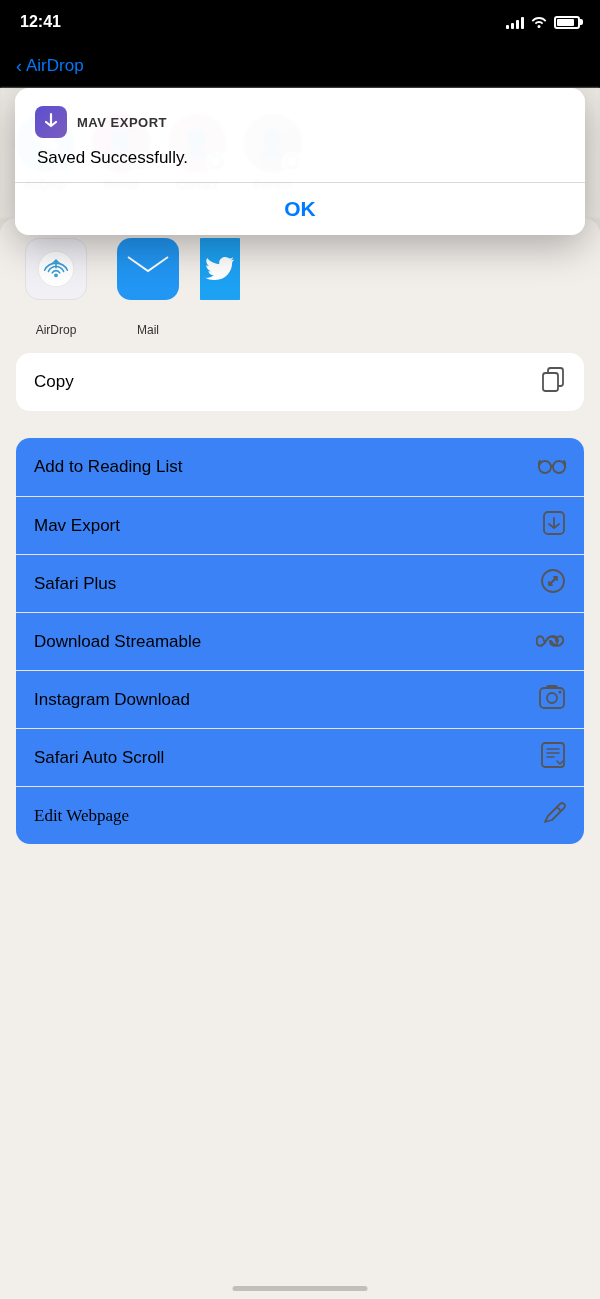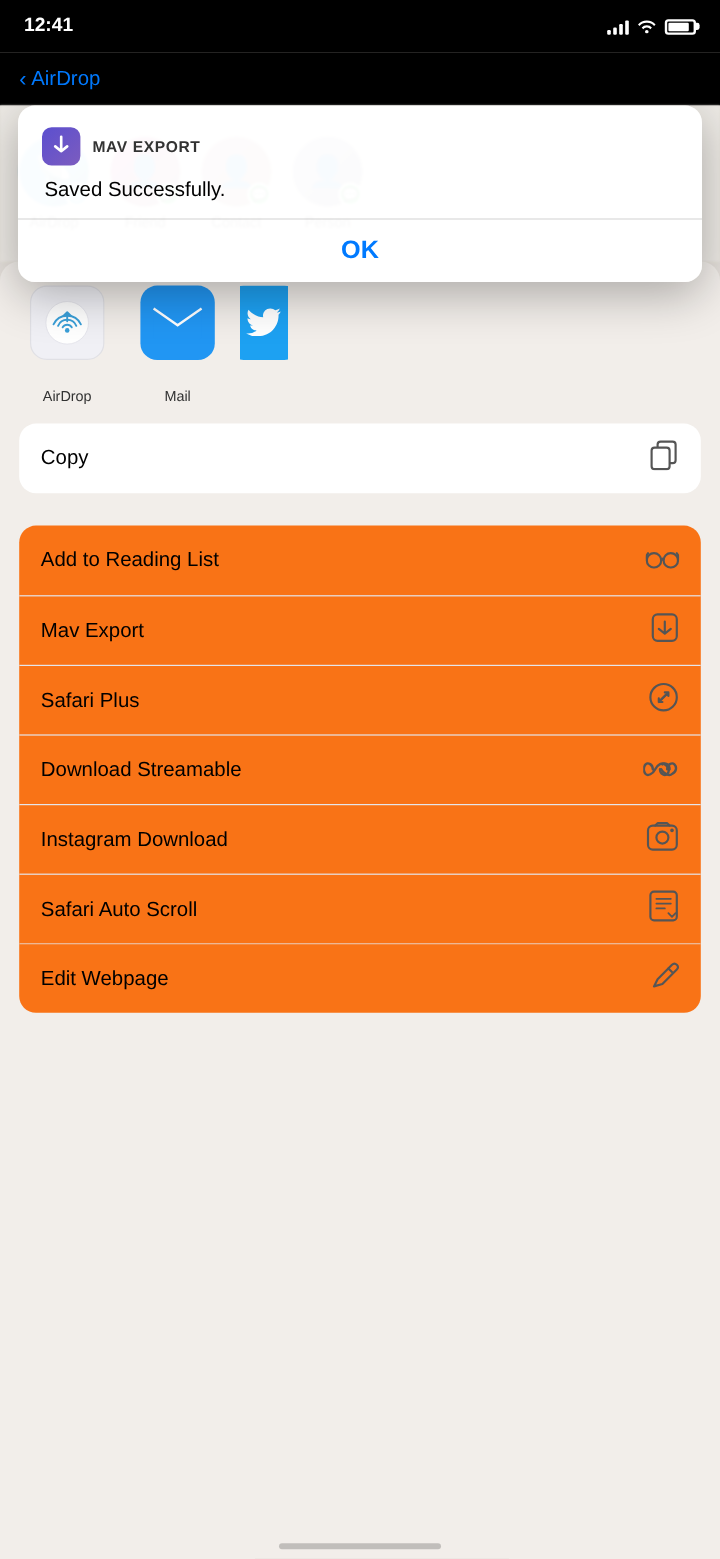--- a/index.html
+++ b/index.html
@@ -341,40 +341,41 @@
       font-size: 17px;
       color: #000;
     }
 
     .action-icon {
       font-size: 22px;
       color: #555;
     }
 
     .action-group {
-      background: #f97316;
+      background: #3b82f6;
       border-radius: 14px;
       overflow: hidden;
     }
 
     .action-group .action-item {
       border-radius: 0;
       background: transparent;
     }
 
     .action-group .action-item + .action-item {
       border-top: 1px solid #e5e5ea;
     }
 
     .action-group .action-item:first-child {
       border-radius: 14px 14px 0 0;
     }
 
     .action-group .action-item:last-child {
       border-radius: 0 0 14px 14px;
+      font-family: Liberation Serif, serif;
     }
 
     .action-group .action-item:only-child {
       border-radius: 14px;
     }
 
     
     .home-indicator {
       position: absolute;
       bottom: 8px;

